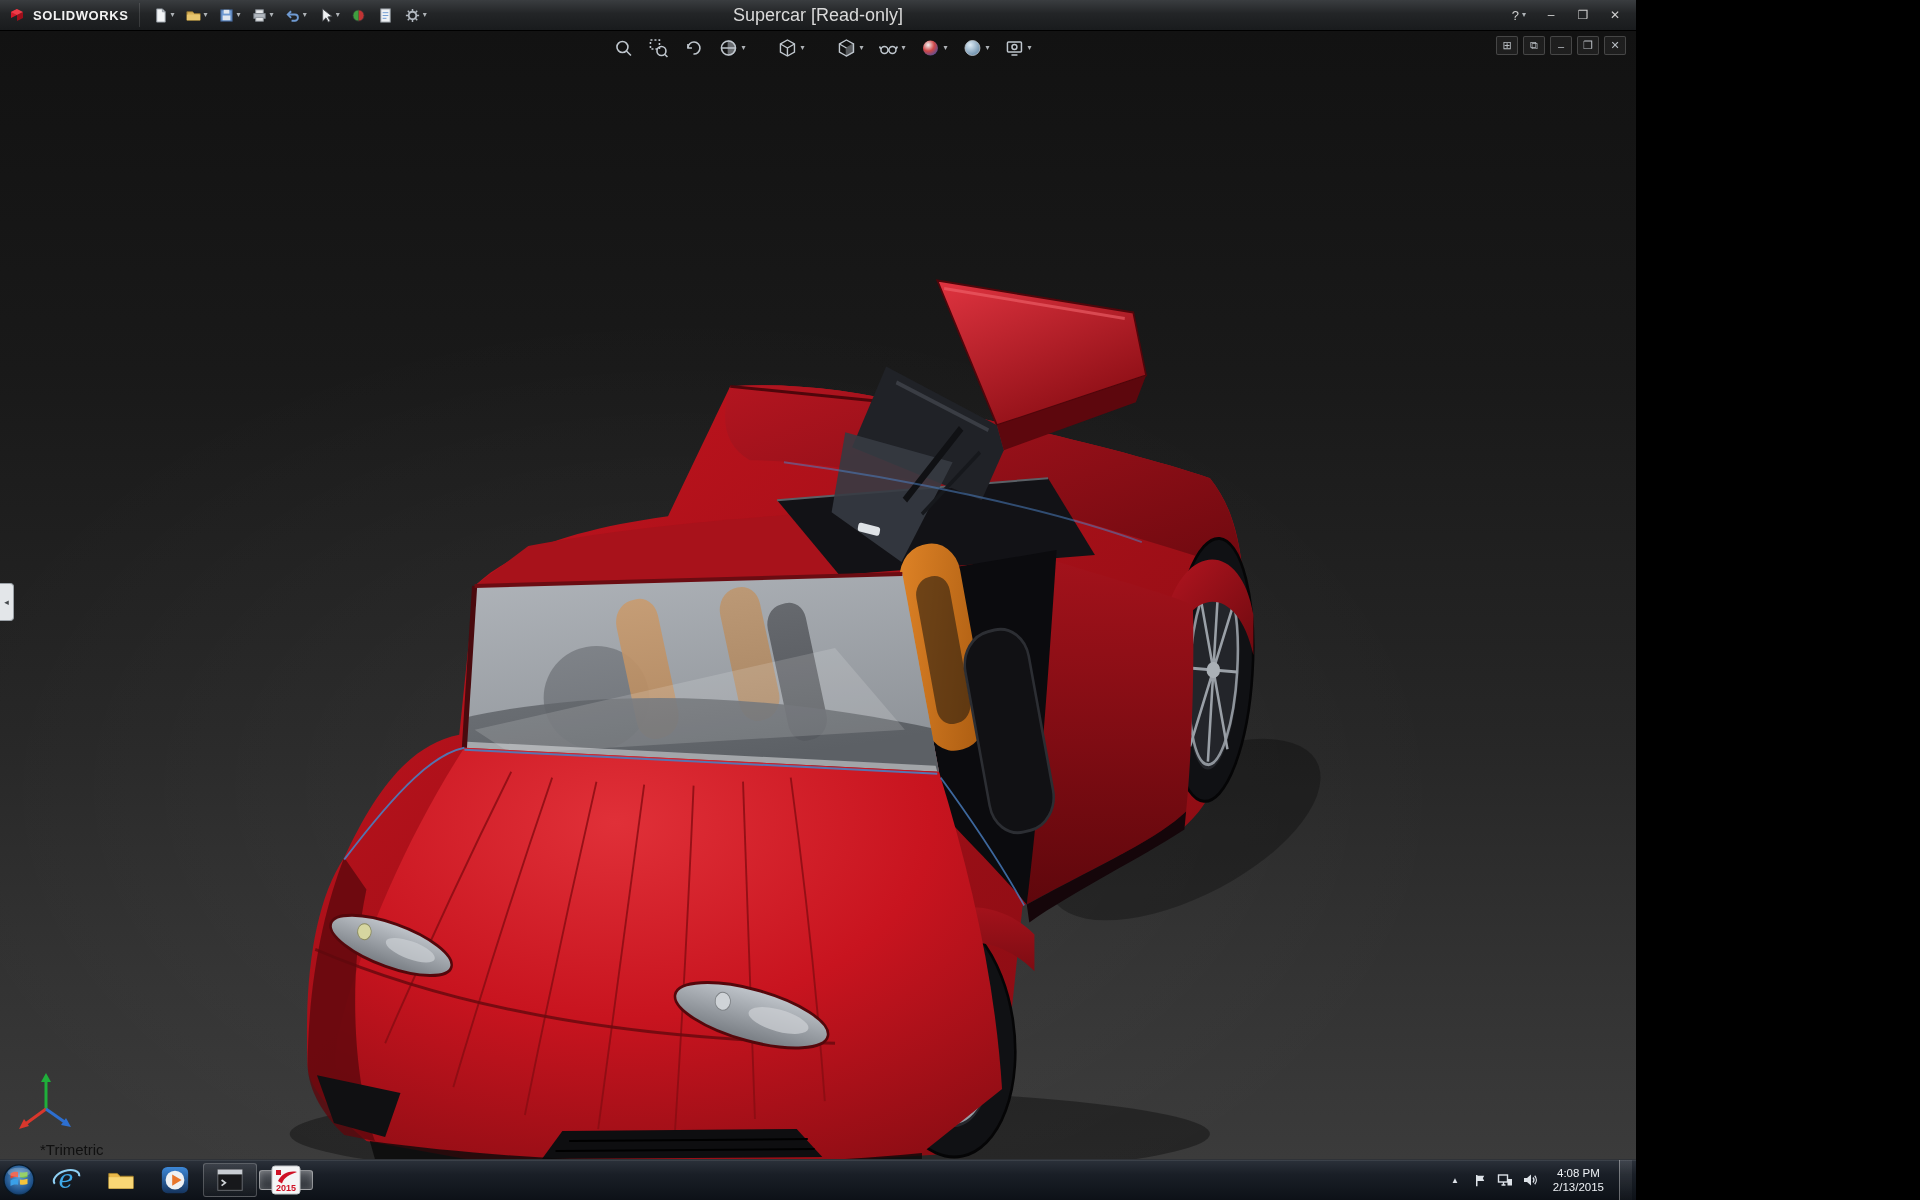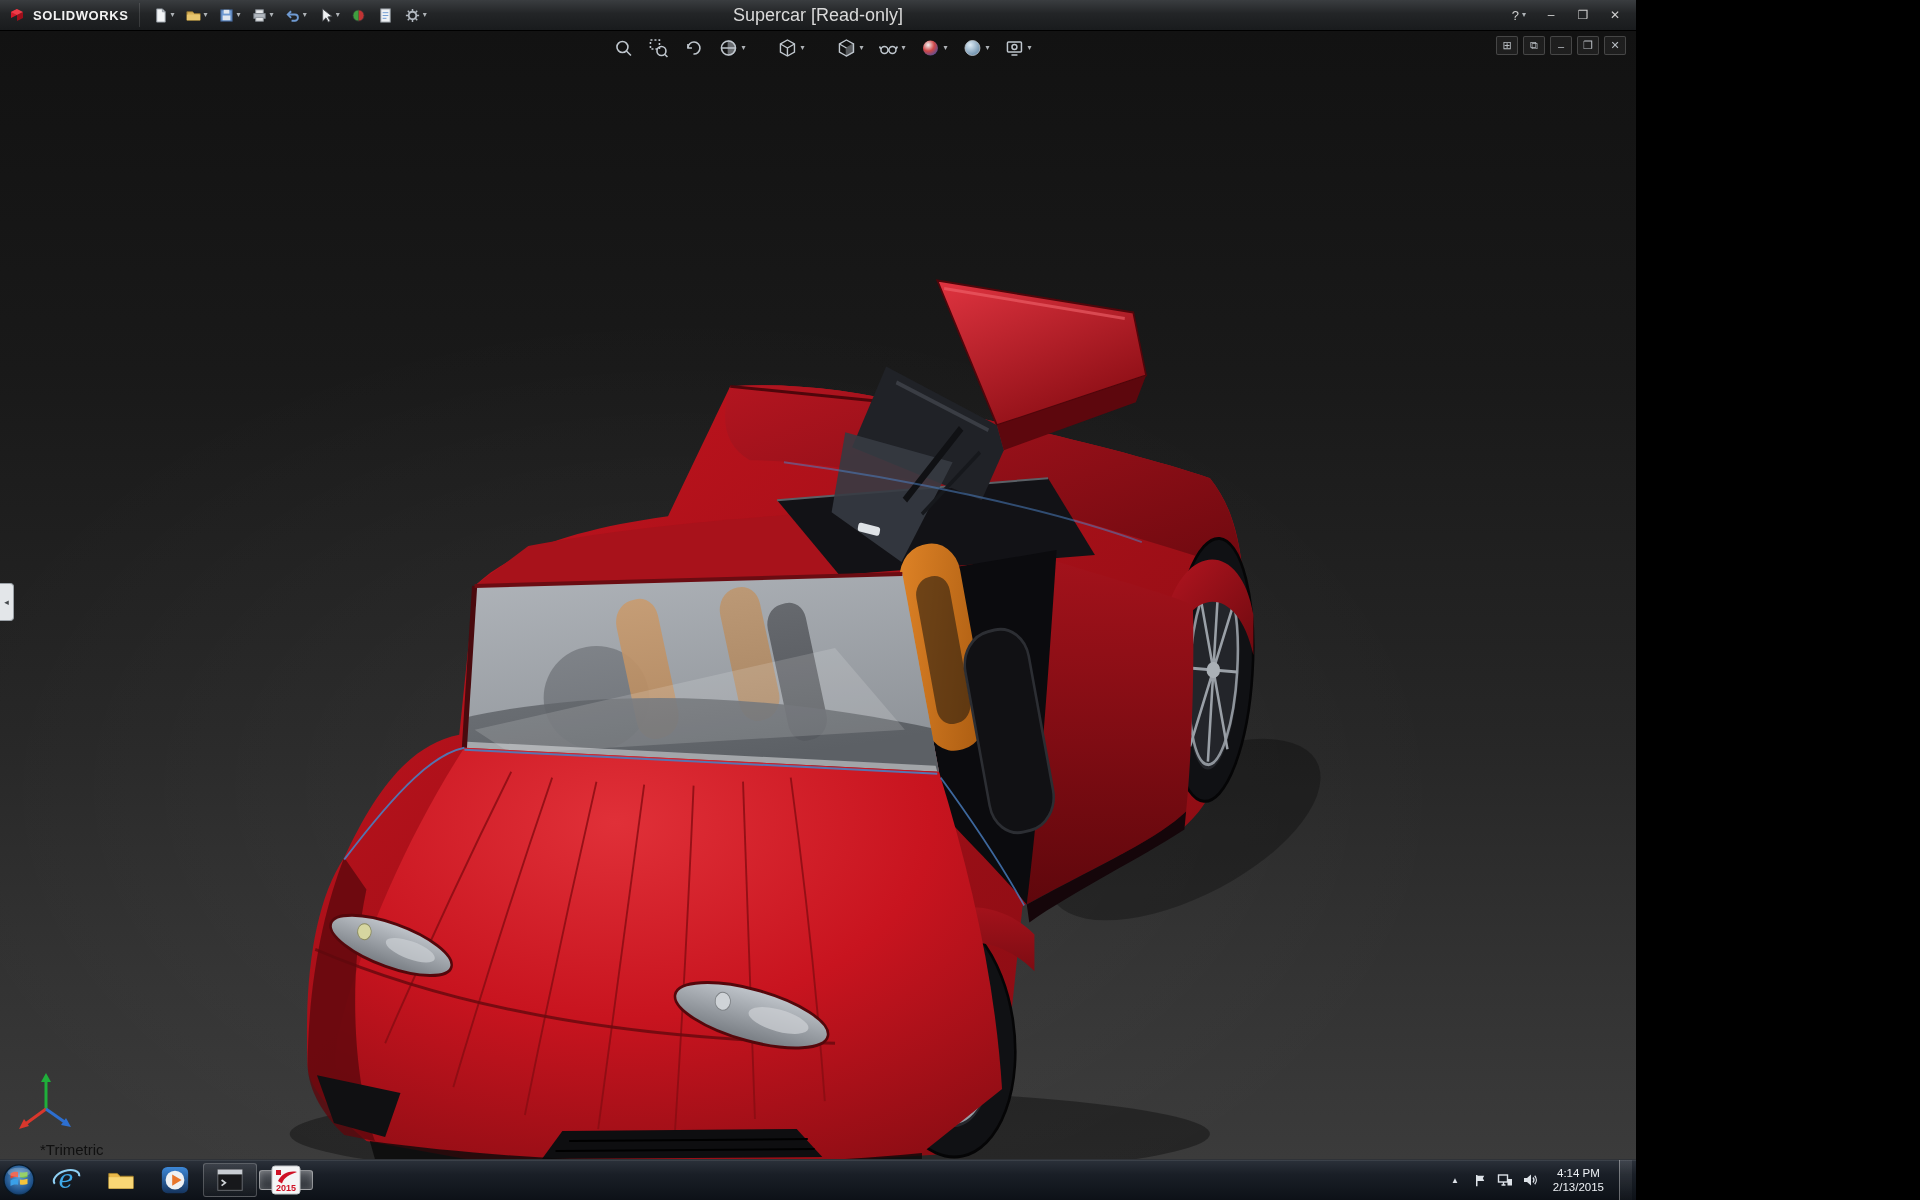--- a/index.html
+++ b/index.html
@@ -540,19 +540,19 @@
           <rect x="10.5" y="7" width="4.5" height="6.5" fill="#dde2e8"></rect>
         </svg>
       </div>
       <div class="tray-btn">
         <svg width="16" height="16" viewBox="0 0 16 16">
           <path d="M2 6 V10 H5 L9 13.5 V2.5 L5 6 Z" fill="#dde2e8"></path>
           <path d="M11 5.5 A4 4 0 0 1 11 10.5 M12.7 3.8 A6.3 6.3 0 0 1 12.7 12.2" stroke="#dde2e8" fill="none" stroke-width="1.3"></path>
         </svg>
       </div>
       <div class="clock">
-        <div>4:14 PM</div>
+        <div>4:08 PM</div>
         <div>2/13/2015</div>
       </div>
       <div class="show-desktop"></div>
     </div>
   </div>
 </div>
 
 </body></html>

